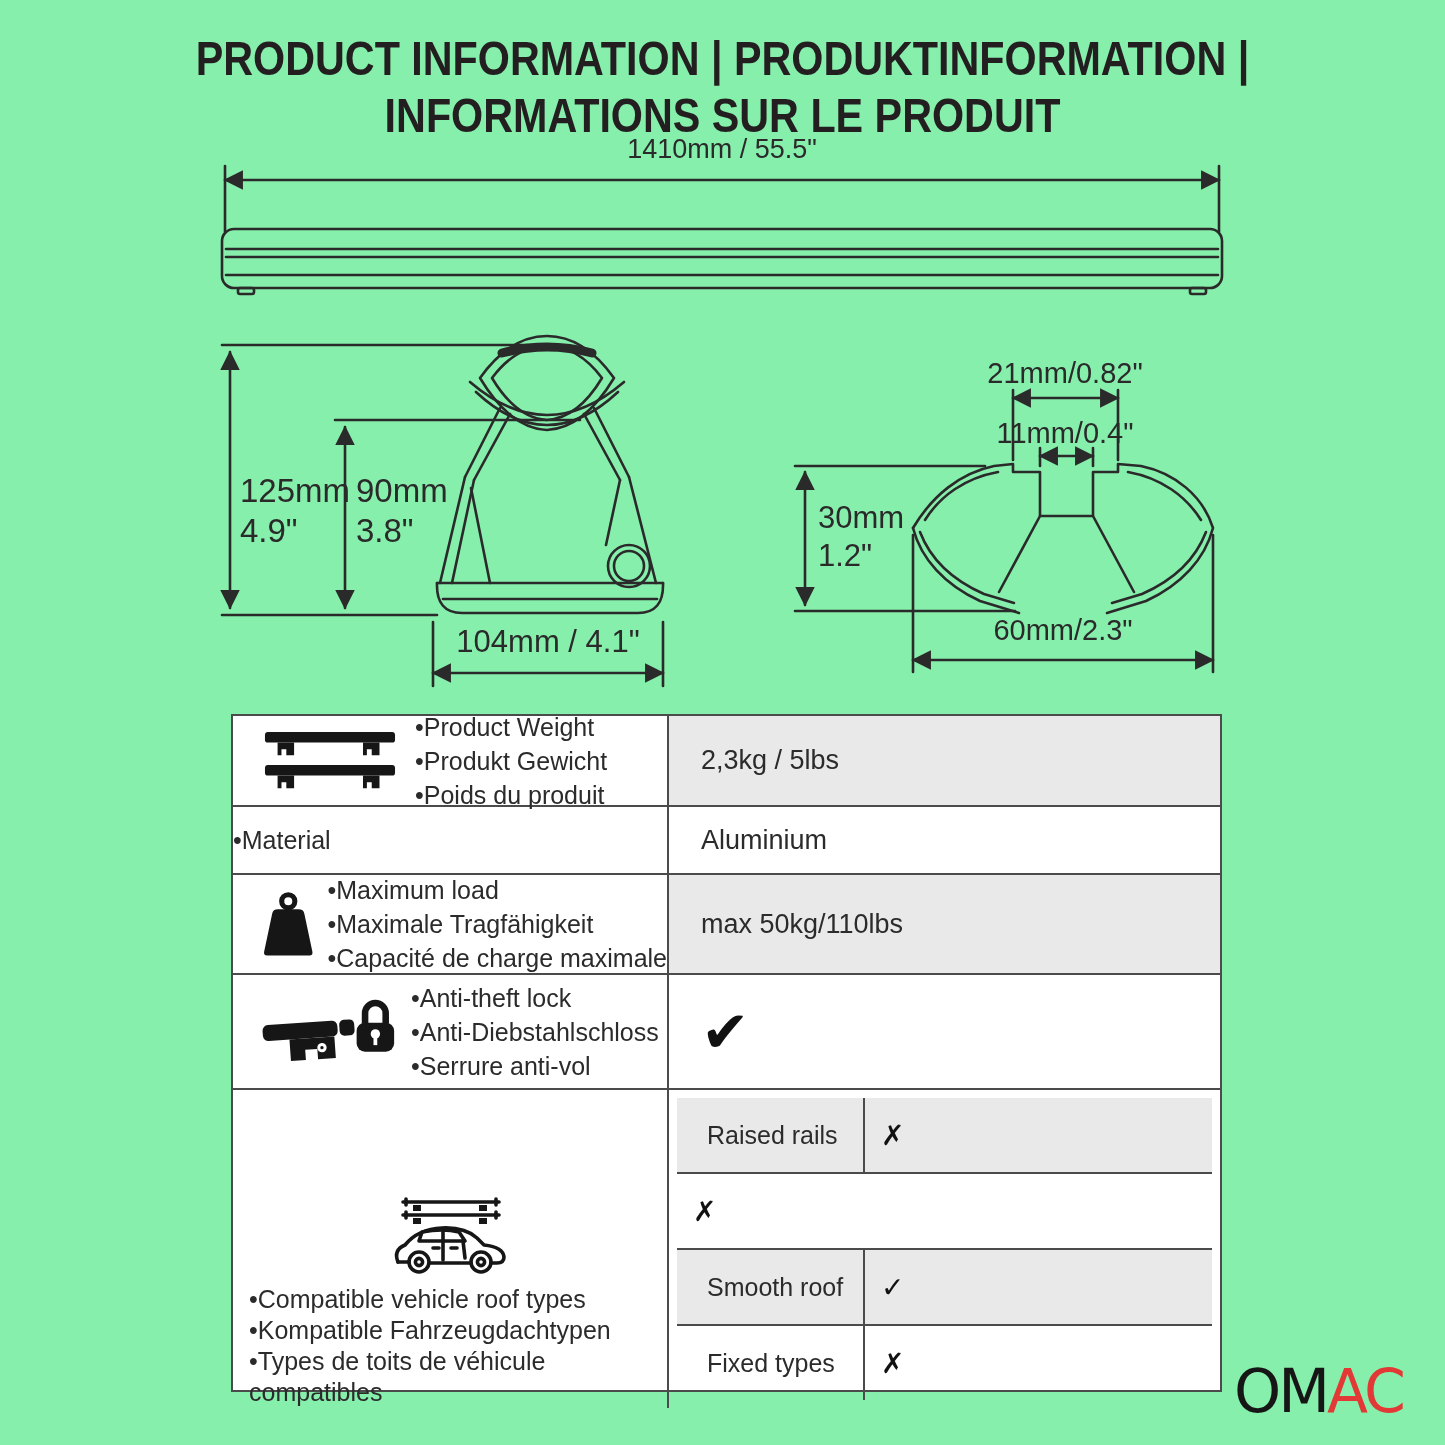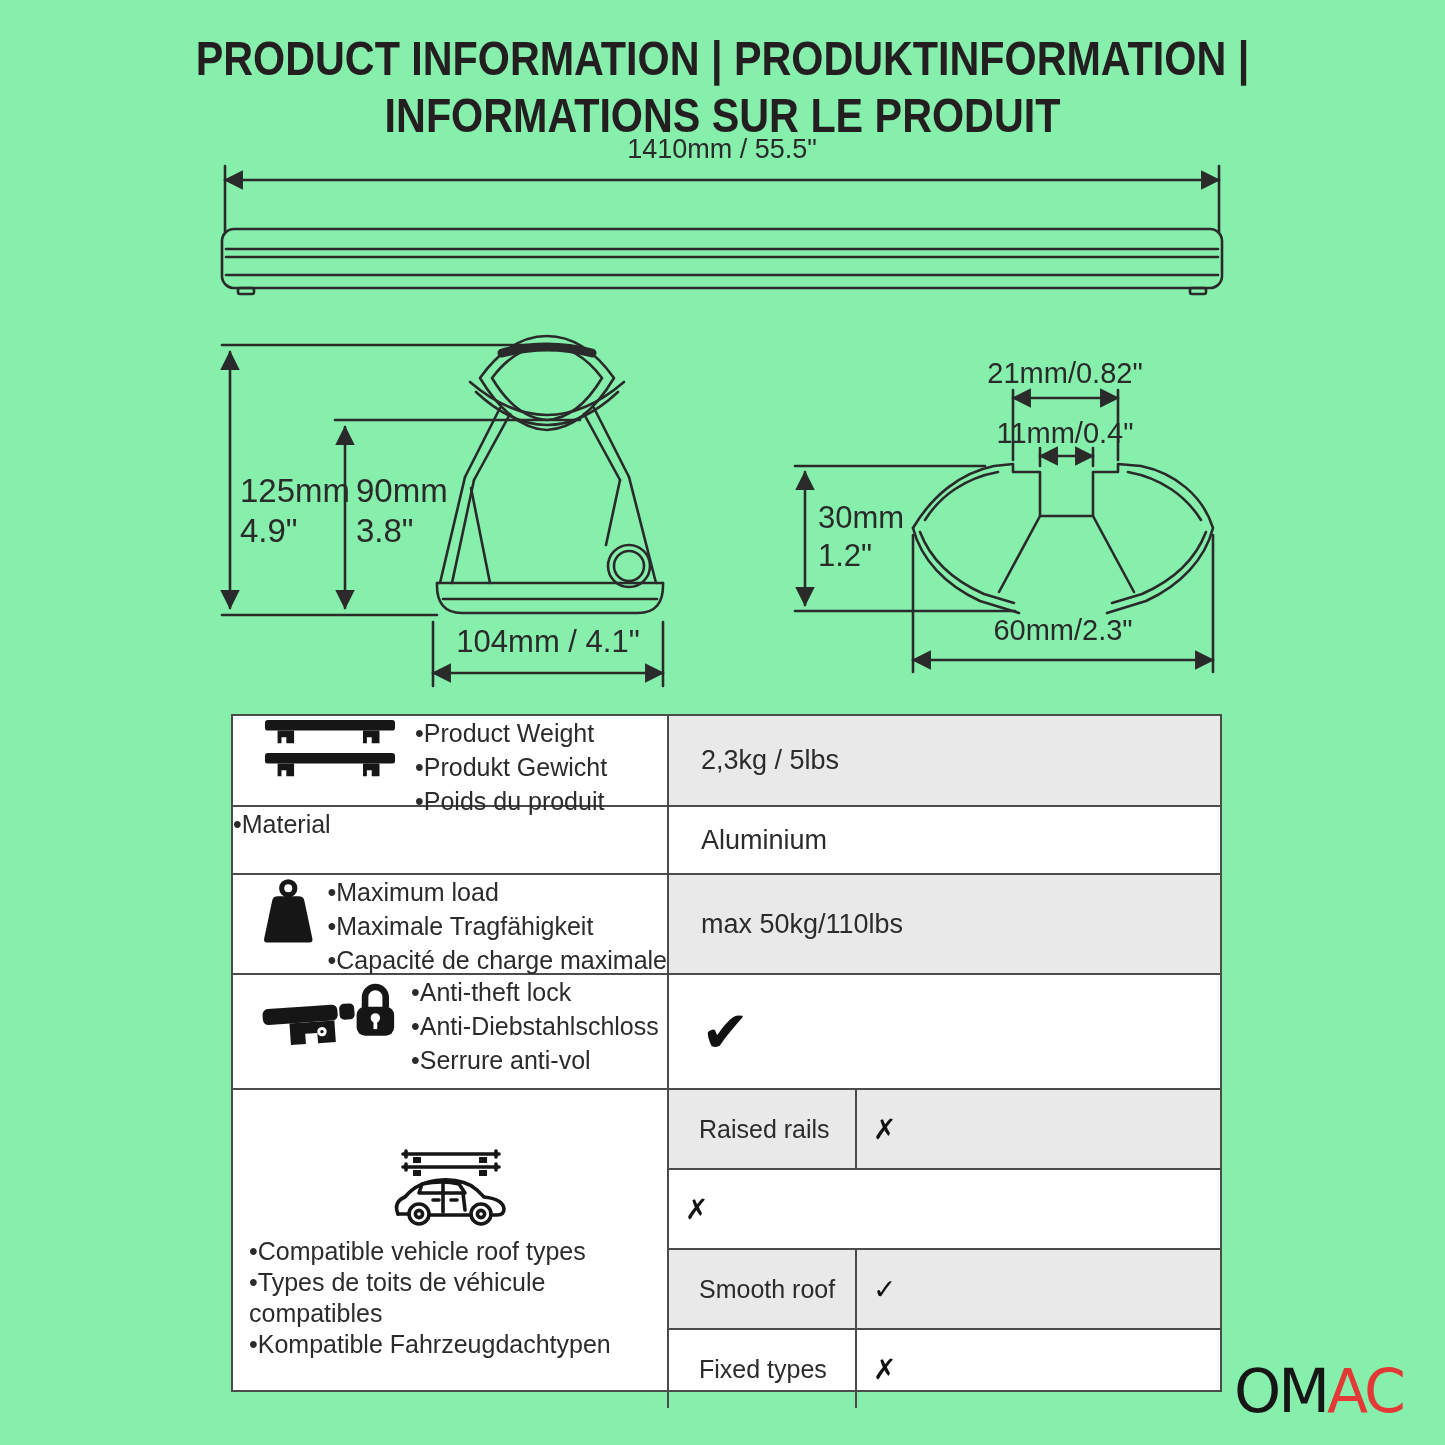--- a/index.html
+++ b/index.html
@@ -14,44 +14,44 @@
   
   .drawings{position:absolute;left:0;top:0;width:1445px;height:1445px;}
   .drawings text{font-family:"Liberation Sans",sans-serif;fill:#2a2a2a;}
 
   
   .spec-table{position:absolute;left:231px;top:714px;width:991px;height:678px;
               border:2px solid #4b4b4b;box-sizing:border-box;background:#fff;}
   .t-row{display:flex;box-sizing:border-box;border-top:2px solid #4b4b4b;}
   .t-row:first-child{border-top:none;}
   .cell{box-sizing:border-box;}
-  .cell.label{width:436px;border-right:2px solid #4b4b4b;display:flex;}
+  .cell.label{width:436px;border-right:2px solid #4b4b4b;display:flex;align-items:center;}
   .cell.value{width:551px;display:flex;align-items:center;padding-left:32px;
               font-size:27px;color:#2b2b2b;}
   .shaded{background:#e9e9e9;}
   .labels{font-size:25px;line-height:34px;color:#2b2b2b;white-space:nowrap;}
   .labels div{white-space:nowrap;}
   .big-check{font-family:"DejaVu Sans",sans-serif;font-size:58px;font-weight:700;color:#111;}
 
   
   .row-weight .labels{margin-left:16px;}
   .row-material .cell.label{font-size:25px;}
   .row-load .labels{margin-left:10px;}
   .row-lock .labels{}
 
   
-  .cell.subwrap{width:551px;display:flex;flex-direction:column;padding:0;}
+  .cell.subwrap{width:551px;display:flex;flex-direction:column;padding:8px;}
   .sub-row{display:flex;flex:1;box-sizing:border-box;border-top:2px solid #4b4b4b;}
   .sub-row:first-child{border-top:none;}
   .sub-label{width:188px;box-sizing:border-box;border-right:2px solid #4b4b4b;
              display:flex;align-items:center;padding-left:30px;font-size:25px;}
   .sub-mark{flex:1;display:flex;align-items:center;padding-left:16px;
             font-family:"DejaVu Sans",sans-serif;font-size:28px;color:#111;}
 
-  .row-roof .cell.label{flex-direction:column;align-items:flex-start;justify-content:center;}
+  .row-roof .cell.label{flex-direction:column;align-items:flex-start;justify-content:flex-end;}
   .car-icon-wrap{width:100%;display:flex;justify-content:center;margin-top:10px;}
   .roof-labels{padding-left:16px;margin-top:8px;font-size:25px;line-height:31px;
                width:402px;white-space:normal;}
 
   
   .logo{position:absolute;right:42px;bottom:24px;font-family:"DejaVu Sans",sans-serif;
         font-weight:normal;font-size:60px;letter-spacing:-3px;line-height:1;}
   .logo .lb{color:#161616;}
   .logo .lr{color:#e23936;}
 </style>
@@ -264,22 +264,22 @@
               <line x1="62" y1="52" x2="68" y2="52"></line>
               <circle cx="30" cy="66" r="10"></circle>
               <circle cx="30" cy="66" r="3.6"></circle>
               <circle cx="92" cy="66" r="10"></circle>
               <circle cx="92" cy="66" r="3.6"></circle>
             </g>
           </svg>
         </div>
         <div class="labels roof-labels">
           <div>•Compatible vehicle roof types</div>
+          <div>•Kompatible Fahrzeugdachtypen</div>
           <div style="white-space:normal">•Types de toits de véhicule compatibles</div>
-          <div>•Kompatible Fahrzeugdachtypen</div>
         </div>
       </div>
       <div class="cell subwrap">
         <div class="sub-row">
           <div class="sub-label shaded">Raised rails</div>
           <div class="sub-mark shaded">✗</div>
         </div>
         <div class="sub-row">
           <div class="sub-mark">✗</div>
         </div>

